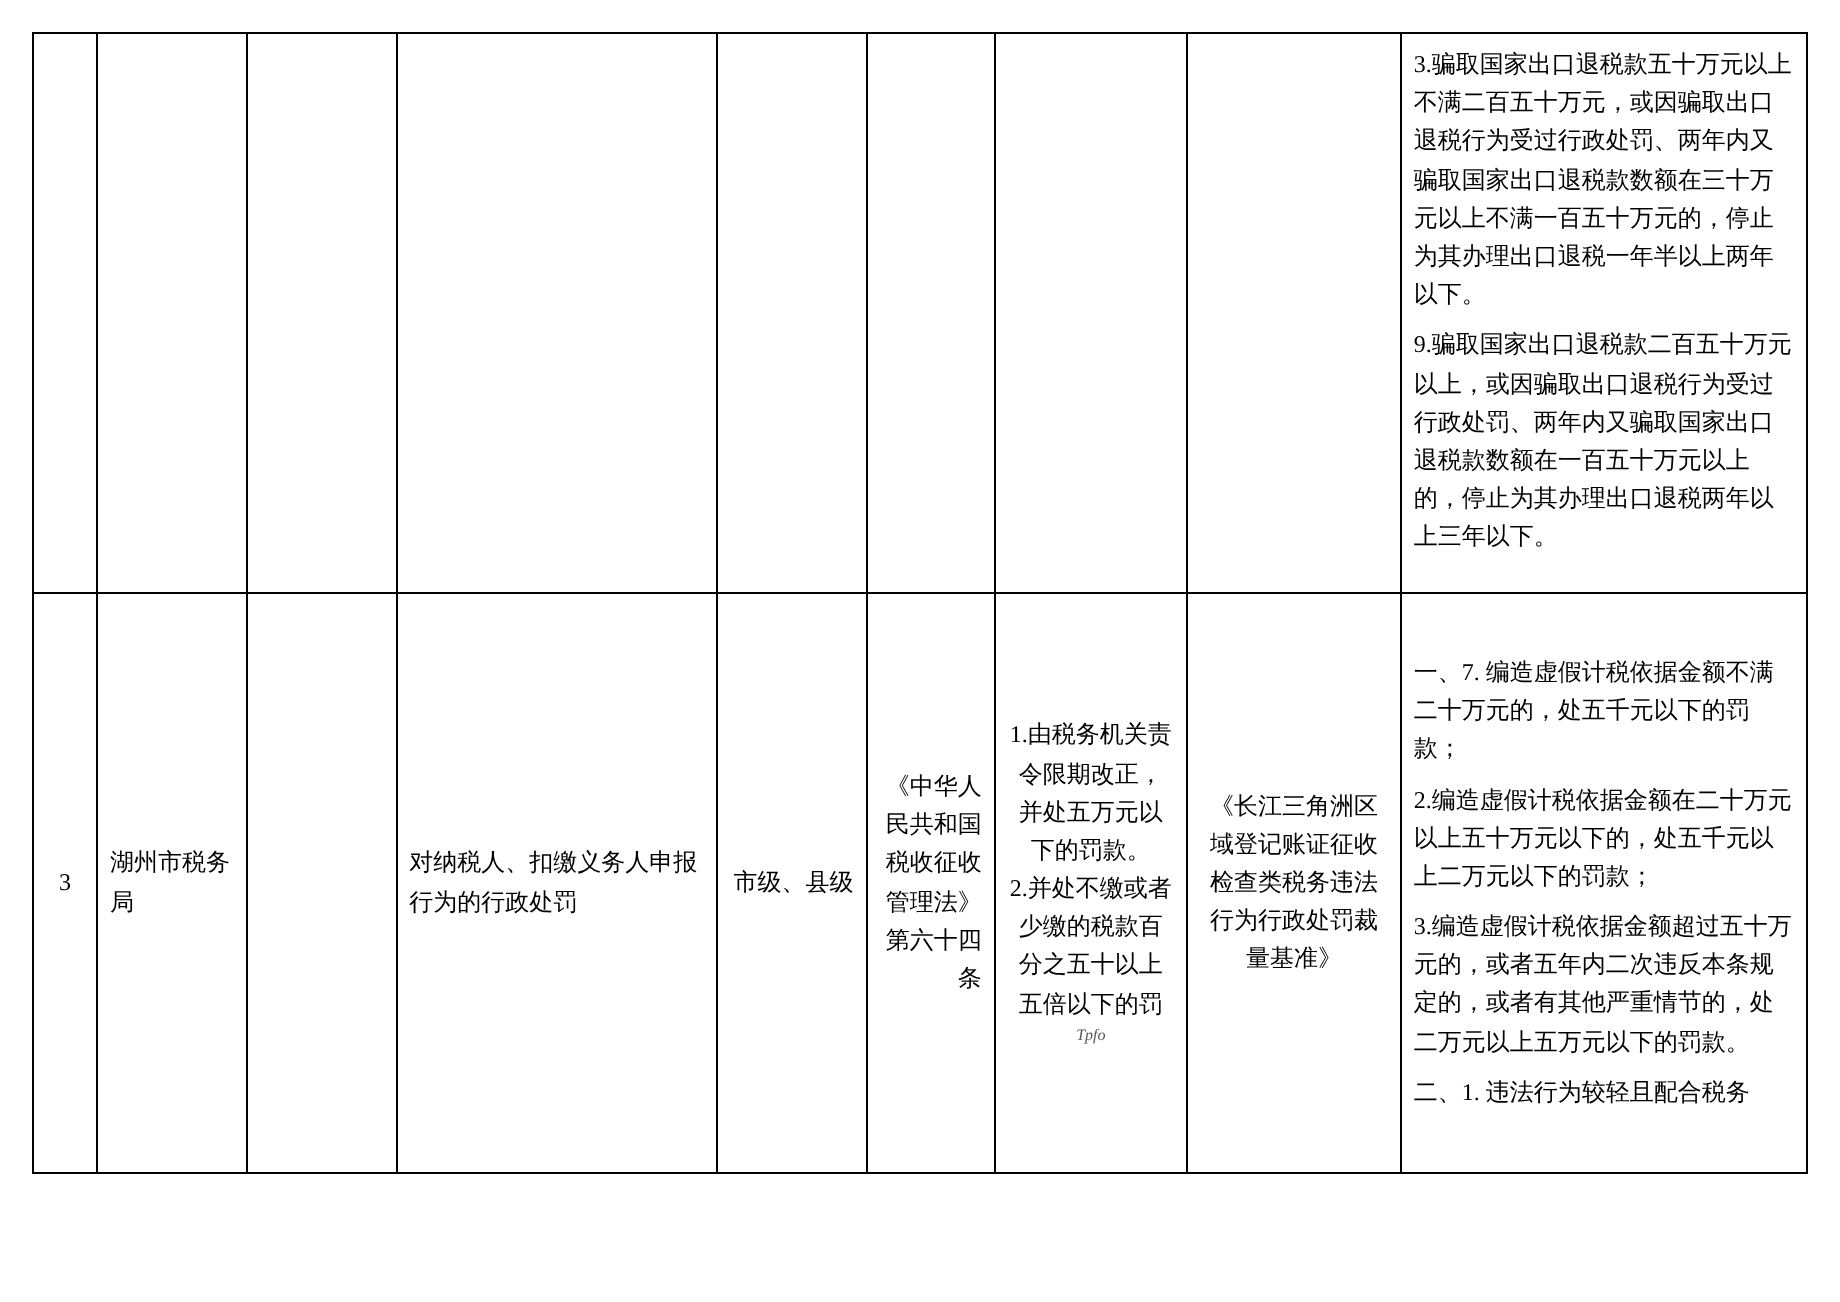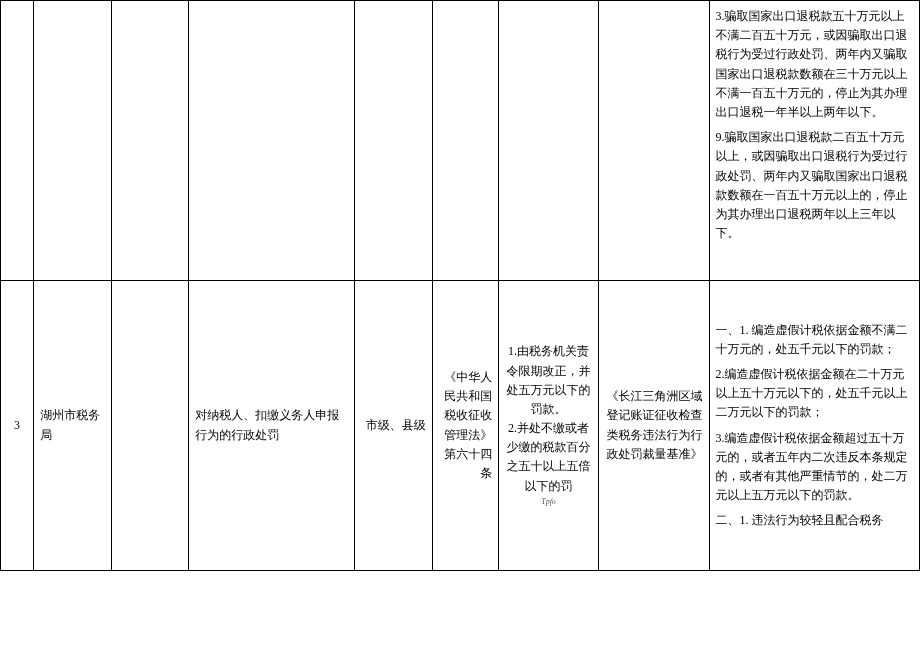--- a/index.html
+++ b/index.html
@@ -11,21 +11,21 @@
       background: #ffffff;
       font-family: "SimSun", "宋体", serif;
       font-size: 12px;
       color: #000;
       width: 920px;
       height: 651px;
       overflow: hidden;
       position: relative;
     }
     .page {
-      padding: 0;
+      padding: 16px;
     }
     table {
       border-collapse: collapse;
       width: 100%;
       table-layout: fixed;
     }
     td {
       border: 1px solid #000;
       padding: 4px 6px;
       vertical-align: middle;
@@ -33,21 +33,21 @@
       line-height: 1.6;
       word-break: break-all;
     }
     .col-idx { width: 30px; text-align: center; }
     .col-org { width: 70px; text-align: left; }
     .col-blank1 { width: 70px; }
     .col-matter { width: 150px; }
     .col-level { width: 70px; text-align: right; }
     .col-law { width: 60px; text-align: right; }
     .col-detail { width: 90px; text-align: center; }
-    .col-ref { width: 100px; text-align: right; }
+    .col-ref { width: 100px; text-align: center; }
     .col-criteria { width: 190px; text-align: left; }
     .row1 td {
       height: 280px;
       vertical-align: top;
     }
     .row1 .col-criteria {
       padding-top: 6px;
     }
     .row2 td {
       height: 290px;
@@ -92,21 +92,21 @@
       <td class="col-matter">对纳税人、扣缴义务人申报行为的行政处罚</td>
       <td class="col-level">市级、县级</td>
       <td class="col-law">《中华人民共和国税收征收管理法》第六十四条</td>
       <td class="col-detail">
         <span style="white-space: pre-line;">1.由税务机关责令限期改正，并处五万元以下的罚款。
 2.并处不缴或者少缴的税款百分之五十以上五倍以下的罚</span>
         <div class="small-note">Tpfo</div>
       </td>
       <td class="col-ref">《长江三角洲区域登记账证征收检查类税务违法行为行政处罚裁量基准》</td>
       <td class="col-criteria">
-        <p>一、1. 编造虚假计税依据金额不满二十万元的，处五千元以下的罚款；</p>
+        <p>一、7. 编造虚假计税依据金额不满二十万元的，处五千元以下的罚款；</p>
         <p>2.编造虚假计税依据金额在二十万元以上五十万元以下的，处五千元以上二万元以下的罚款；</p>
         <p>3.编造虚假计税依据金额超过五十万元的，或者五年内二次违反本条规定的，或者有其他严重情节的，处二万元以上五万元以下的罚款。</p>
         <p>二、1. 违法行为较轻且配合税务</p>
       </td>
     </tr>
   </tbody>
     </table>
 </div>
 
 </body></html>

